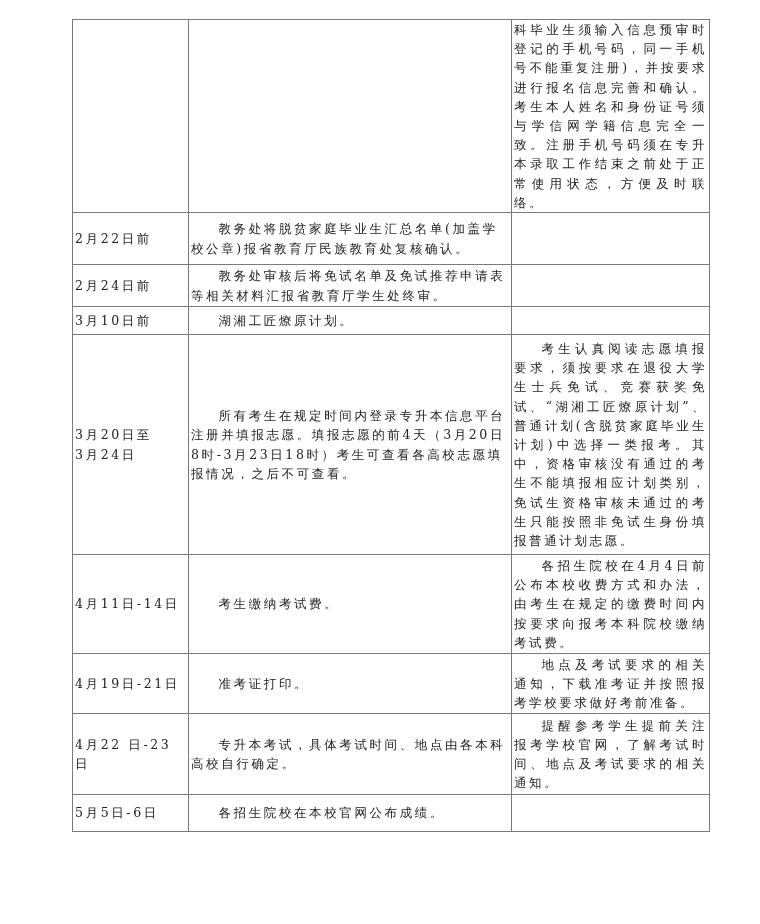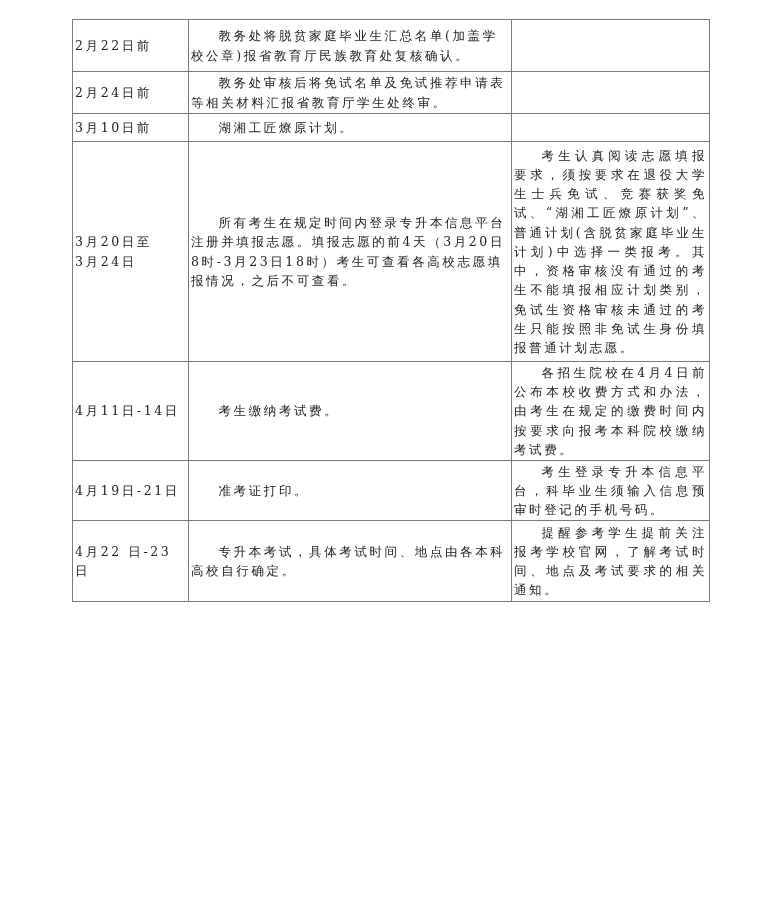--- a/index.html
+++ b/index.html
@@ -13,20 +13,25 @@
   td.c2 { width:318px; vertical-align:top; }
   td.c3 { width:193px; vertical-align:top; text-align:justify; letter-spacing:3.2px; }
   .ind { text-indent:2.2em; }
   .mid { vertical-align:middle !important; }
 </style>
 </head>
 <body>
 
 <table class="sched">
   <tbody>
+    <tr style="height:179px;">
+      <td class="c1"></td>
+      <td class="c2"></td>
+      <td class="c3">科毕业生须输入信息预审时登记的手机号码，同一手机号不能重复注册)，并按要求进行报名信息完善和确认。考生本人姓名和身份证号须与学信网学籍信息完全一致。注册手机号码须在专升本录取工作结束之前处于正常使用状态，方便及时联络。</td>
+    </tr>
     <tr style="height:52px;">
       <td class="c1">2月22日前</td>
       <td class="c2 ind mid">教务处将脱贫家庭毕业生汇总名单(加盖学校公章)报省教育厅民族教育处复核确认。</td>
       <td class="c3"></td>
     </tr>
     <tr style="height:42px;">
       <td class="c1">2月24日前</td>
       <td class="c2 ind mid">教务处审核后将免试名单及免试推荐申请表等相关材料汇报省教育厅学生处终审。</td>
       <td class="c3"></td>
     </tr>
@@ -44,21 +49,26 @@
       <td class="c3 ind">考生认真阅读志愿填报要求，须按要求在退役大学生士兵免试、竞赛获奖免试、“湖湘工匠燎原计划”、普通计划(含脱贫家庭毕业生计划)中选择一类报考。其中，资格审核没有通过的考生不能填报相应计划类别，免试生资格审核未通过的考生只能按照非免试生身份填报普通计划志愿。</td>
     </tr>
     <tr style="height:99px;">
       <td class="c1">4月11日-14日</td>
       <td class="c2 ind">考生缴纳考试费。</td>
       <td class="c3 ind">各招生院校在4月4日前公布本校收费方式和办法，由考生在规定的缴费时间内按要求向报考本科院校缴纳考试费。</td>
     </tr>
     <tr style="height:60px;">
       <td class="c1">4月19日-21日</td>
       <td class="c2 ind">准考证打印。</td>
-      <td class="c3 ind">考生登录专升本信息平台，科毕业生须输入信息预审时登记的手机号码。</td>
+      <td class="c3 ind">地点及考试要求的相关通知，下载准考证并按照报考学校要求做好考前准备。</td>
     </tr>
     <tr style="height:81px;">
       <td class="c1">4月22 日-23 日</td>
       <td class="c2 ind">专升本考试，具体考试时间、地点由各本科高校自行确定。</td>
       <td class="c3 ind">提醒参考学生提前关注报考学校官网，了解考试时间、地点及考试要求的相关通知。</td>
     </tr>
+    <tr style="height:37px;">
+      <td class="c1">5月5日-6日</td>
+      <td class="c2 ind">各招生院校在本校官网公布成绩。</td>
+      <td class="c3"></td>
+    </tr>
   </tbody>
 </table>
 
 </body></html>

